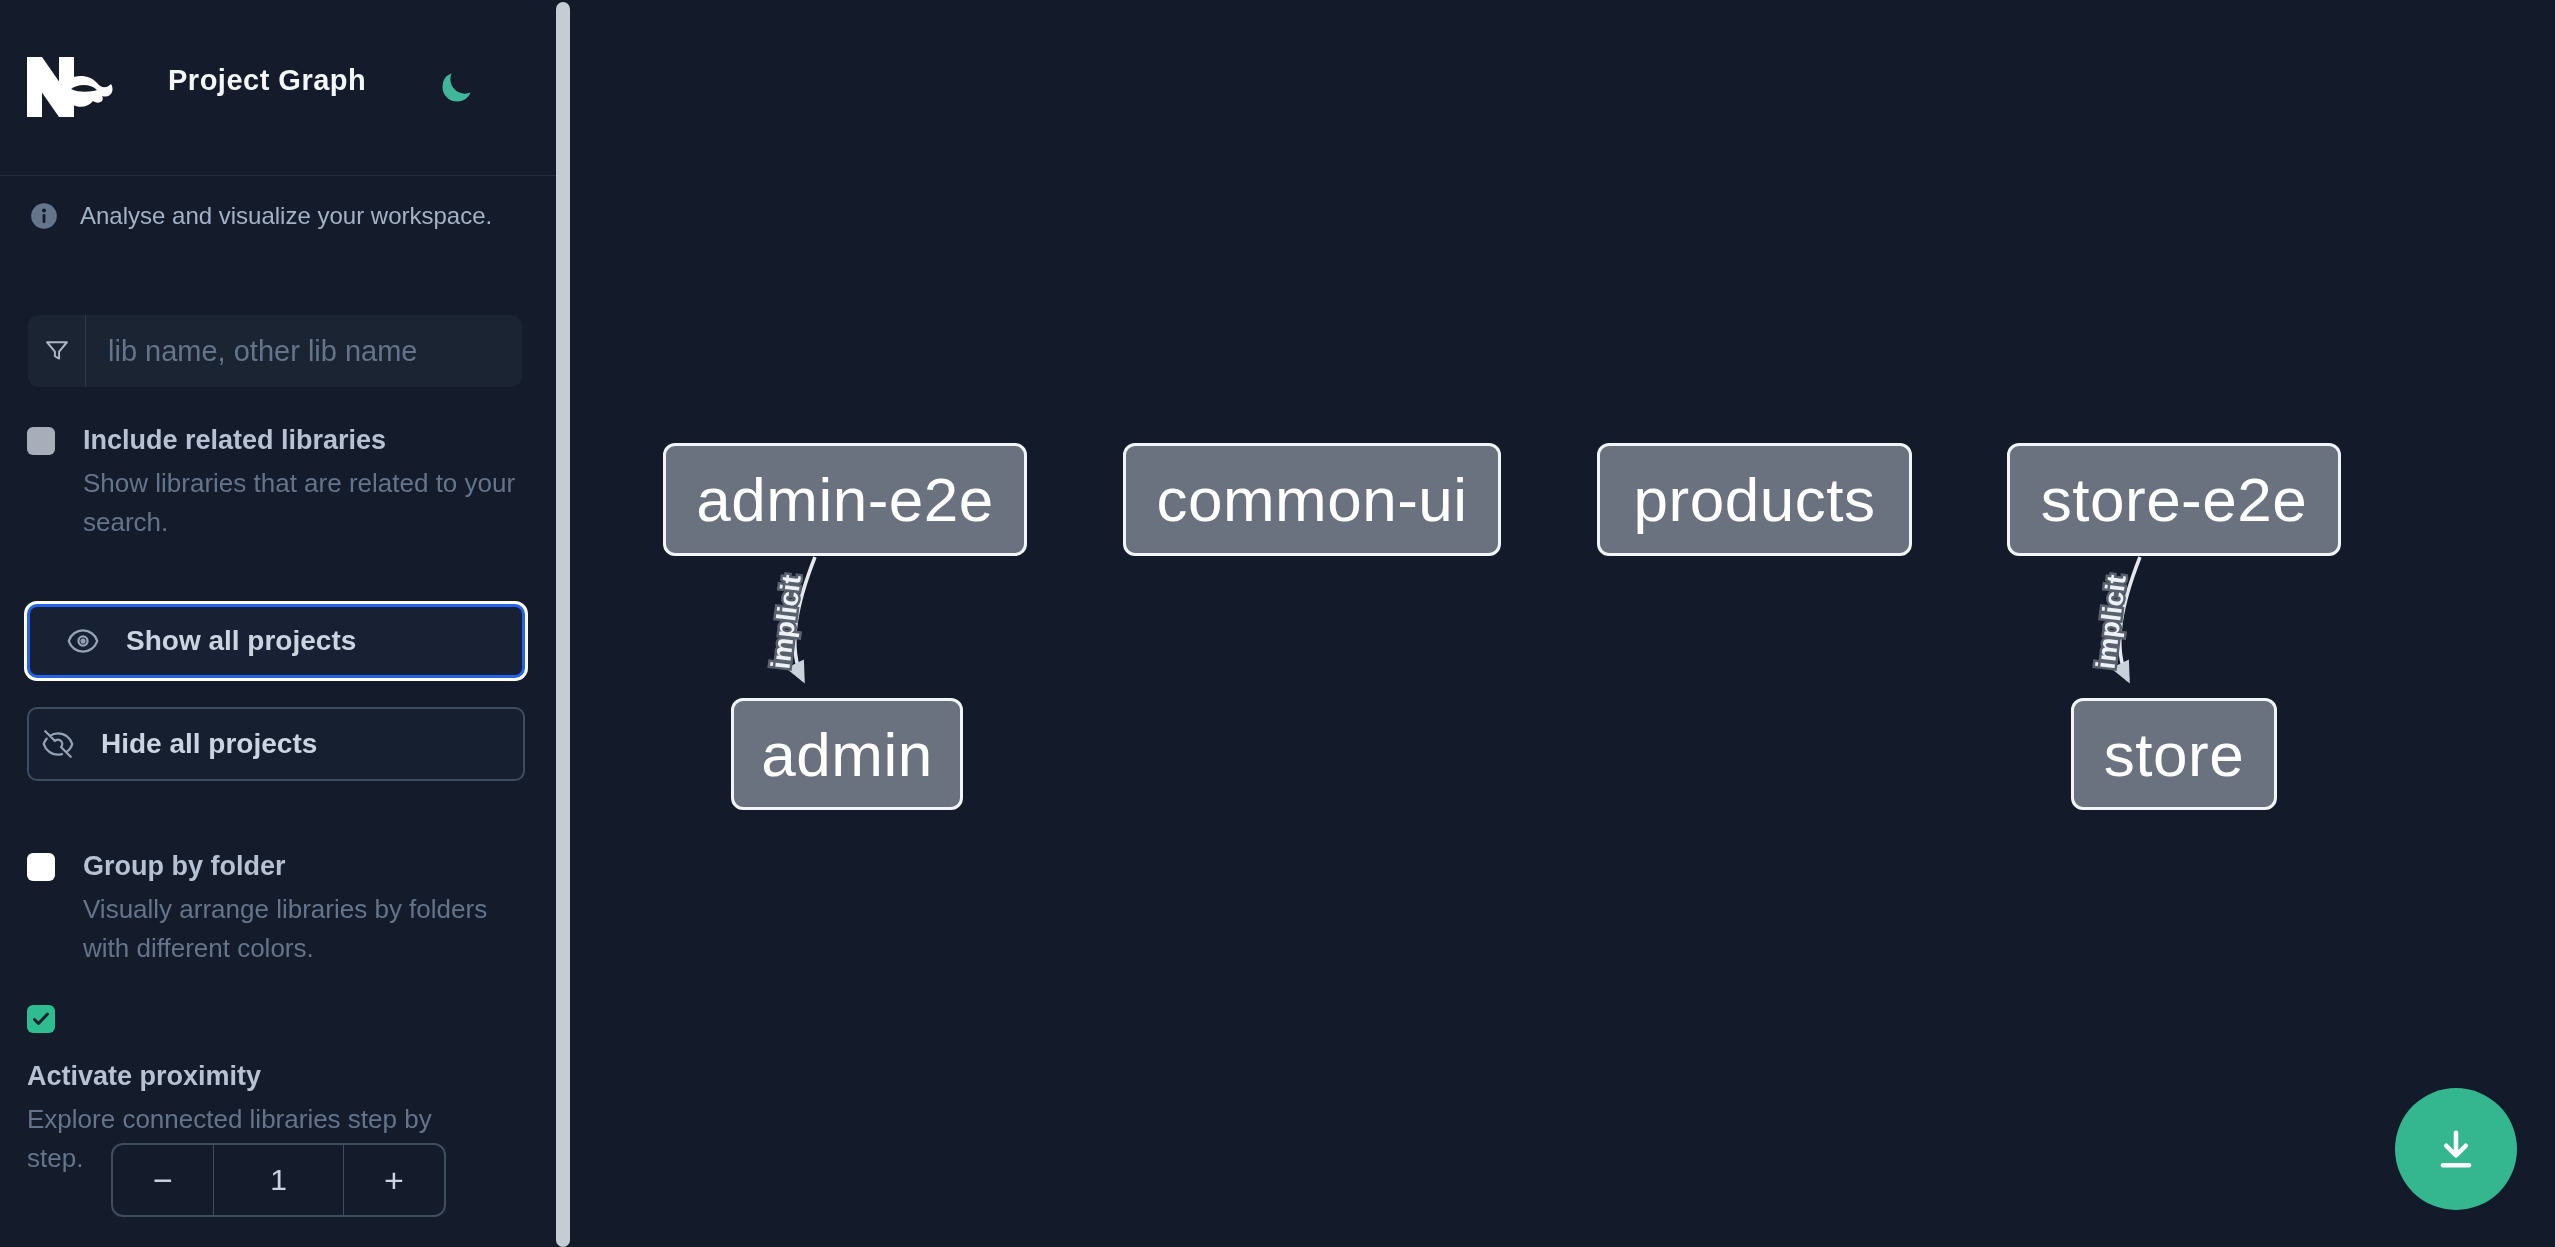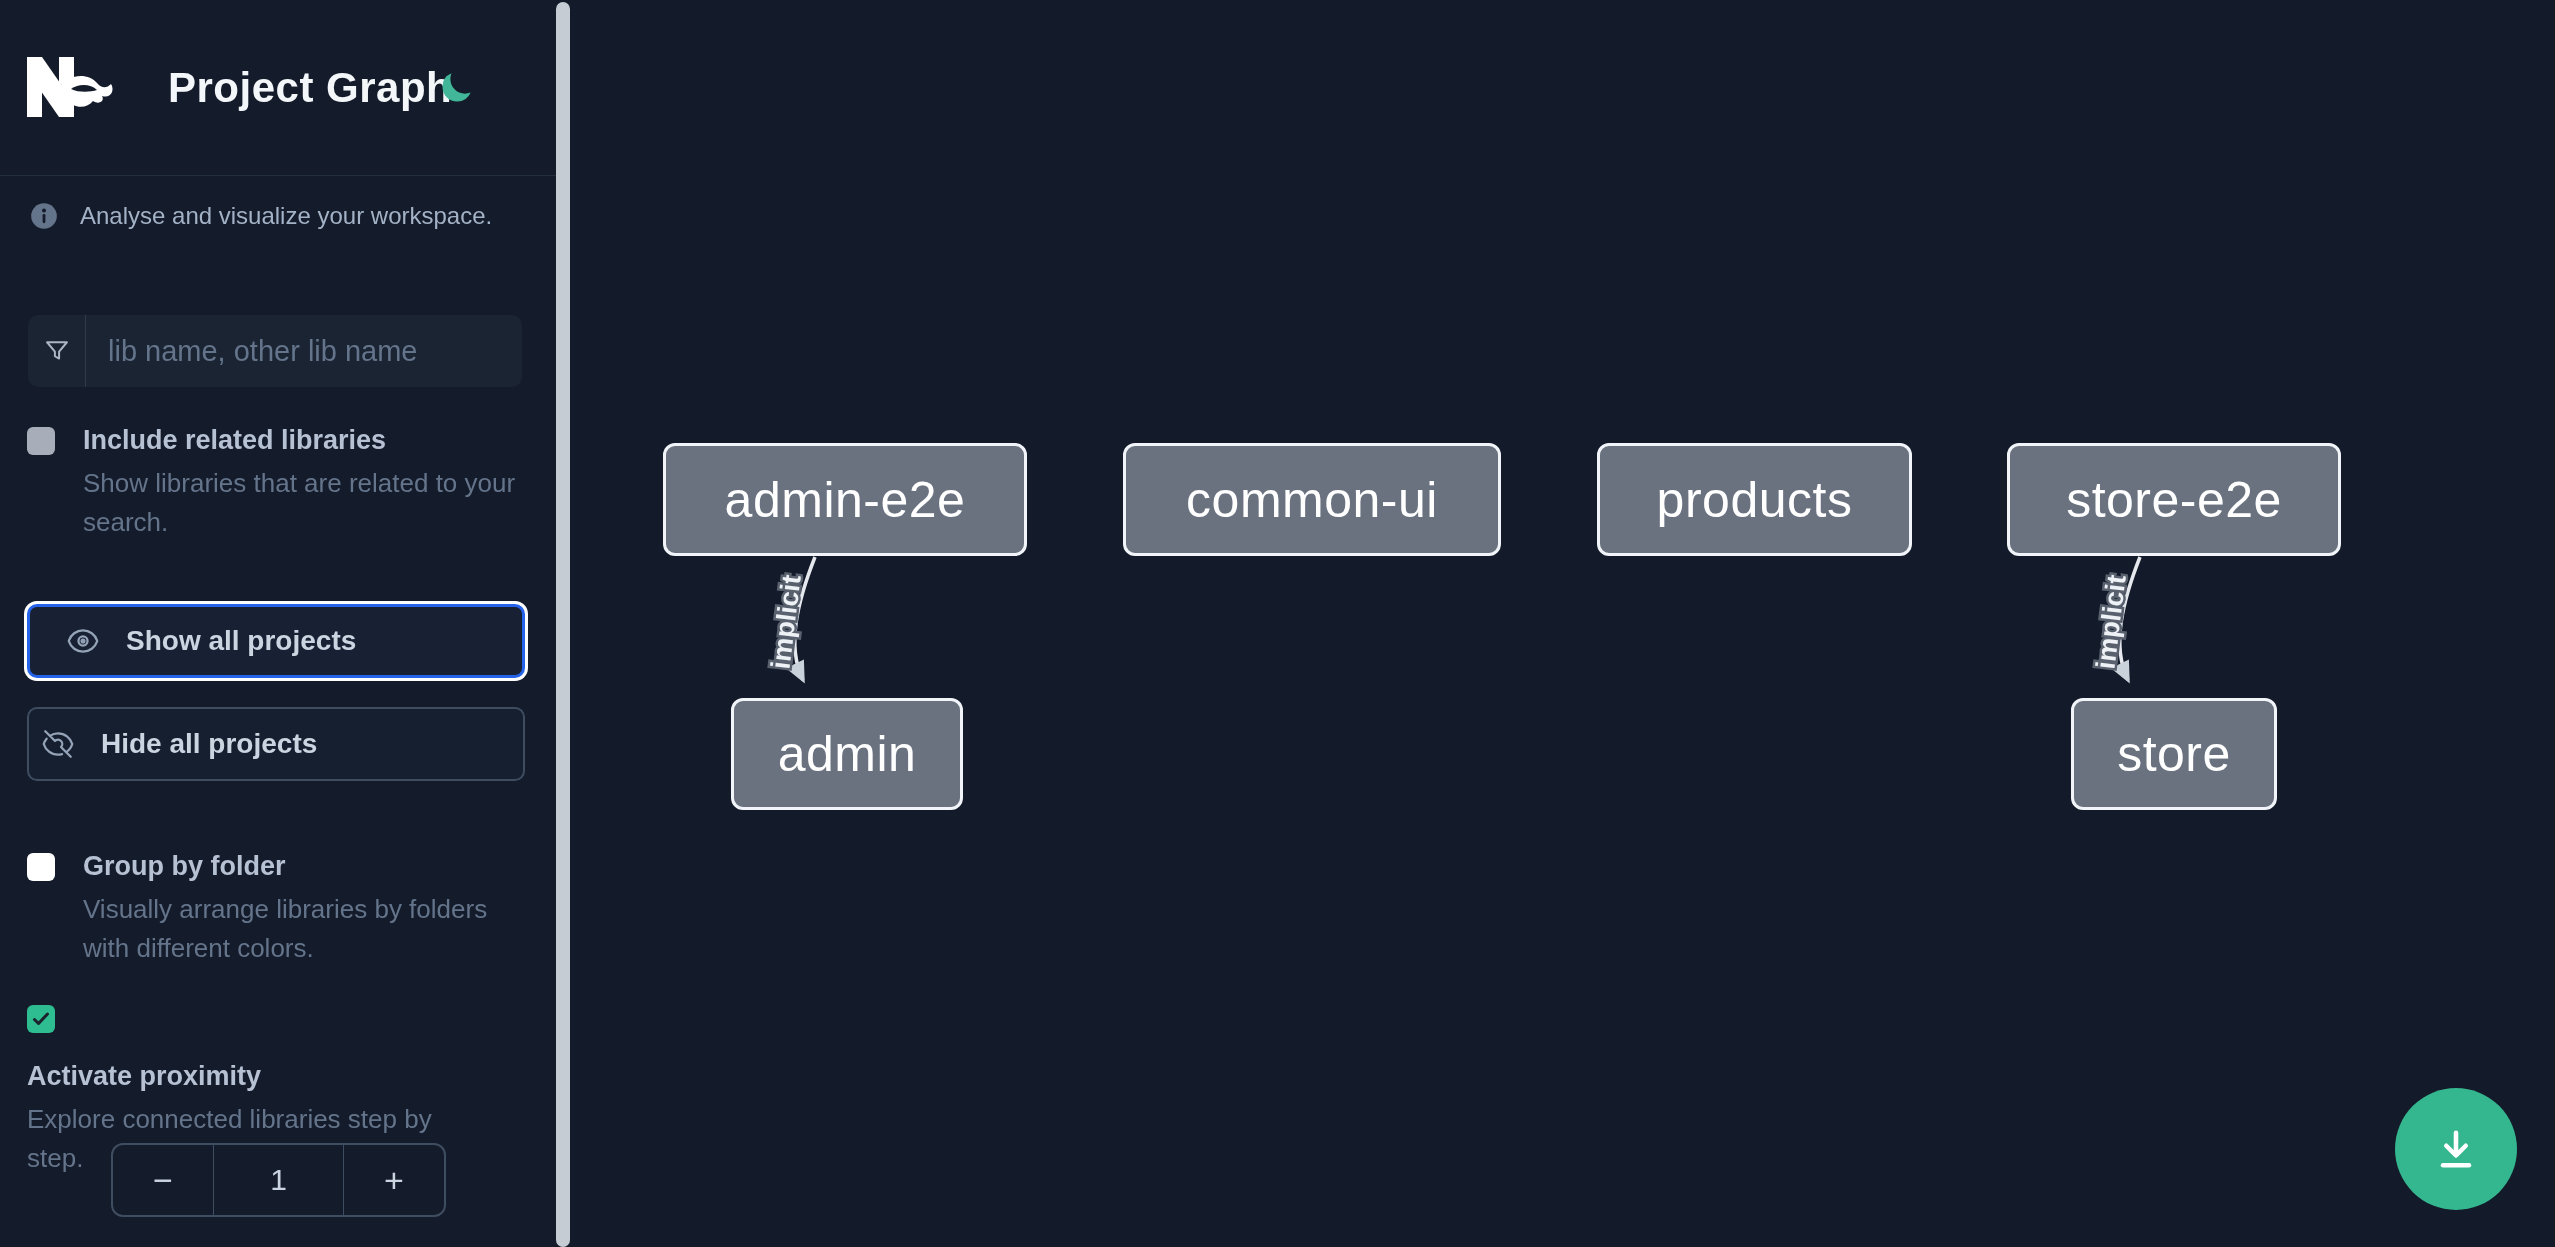--- a/index.html
+++ b/index.html
@@ -6,21 +6,21 @@
   *{box-sizing:border-box;}
   .app{position:relative;width:2555px;height:1247px;background:#131a29;overflow:hidden;
        font-family:"Liberation Sans",sans-serif;color:#cbd5e1;}
 
   
   .sidebar{position:absolute;left:0;top:0;width:557px;height:1247px;background:#141b2a;}
   .scrollbar{position:absolute;left:556px;top:2px;width:14px;height:1245px;
              background:#c6ccd4;border-radius:8px;}
   .header{position:absolute;left:0;top:0;width:557px;height:176px;border-bottom:1px solid #232e3f;}
   .logo{position:absolute;left:27px;top:57px;width:88px;height:60px;}
-  .title{position:absolute;left:168px;top:64px;font-size:42px;font-weight:700;color:#f4f7fa;letter-spacing:.5px;}
+  .title{position:absolute;left:168px;top:64px;font-size:29px;font-weight:700;color:#f4f7fa;letter-spacing:.5px;}
   .moon{position:absolute;left:438px;top:70px;width:36px;height:36px;}
 
   .tagline-row{position:absolute;left:30px;top:202px;display:flex;align-items:center;gap:22px;}
   .tagline{font-size:24px;font-weight:500;color:#a3b2c6;}
 
   .search{position:absolute;left:28px;top:315px;width:494px;height:72px;background:#1b2433;
           border-radius:10px;display:flex;align-items:stretch;overflow:hidden;}
   .search .icon-cell{width:58px;display:flex;align-items:center;justify-content:center;
           border-right:1px solid #2e3a4e;flex:none;}
   .search input{flex:1;background:transparent;border:none;outline:none;padding:0 22px;
@@ -47,21 +47,21 @@
   .stepper{position:absolute;left:111px;top:1143px;width:335px;height:74px;
            border:2px solid #3f4d61;border-radius:12px;display:flex;overflow:hidden;}
   .stepper>div{display:flex;align-items:center;justify-content:center;color:#cbd5e1;}
   .step-btn{width:100px;font-size:34px;cursor:pointer;}
   .step-val{flex:1;font-size:30px;border-left:1px solid #3f4d61;border-right:1px solid #3f4d61;}
 
   
   .graph{position:absolute;left:570px;top:0;width:1985px;height:1247px;background:#131a29;}
   .node{position:absolute;background:#6a7280;border:3px solid #f1f5f9;border-radius:12px;
         display:flex;align-items:center;justify-content:center;color:#ffffff;
-        font-size:50px;letter-spacing:.5px;cursor:pointer;}
+        font-size:62px;letter-spacing:.5px;cursor:pointer;}
   .edges{position:absolute;left:0;top:0;}
   .edge-label{font-size:27px;font-weight:600;fill:#eef2f6;stroke:#59616e;stroke-width:5px;
               paint-order:stroke;font-family:"Liberation Sans",sans-serif;}
 
   .fab{position:absolute;left:2395px;top:1088px;width:122px;height:122px;border-radius:50%;
        background:#34b78f;display:flex;align-items:center;justify-content:center;cursor:pointer;}
 </style>
 </head>
 <body>
 

